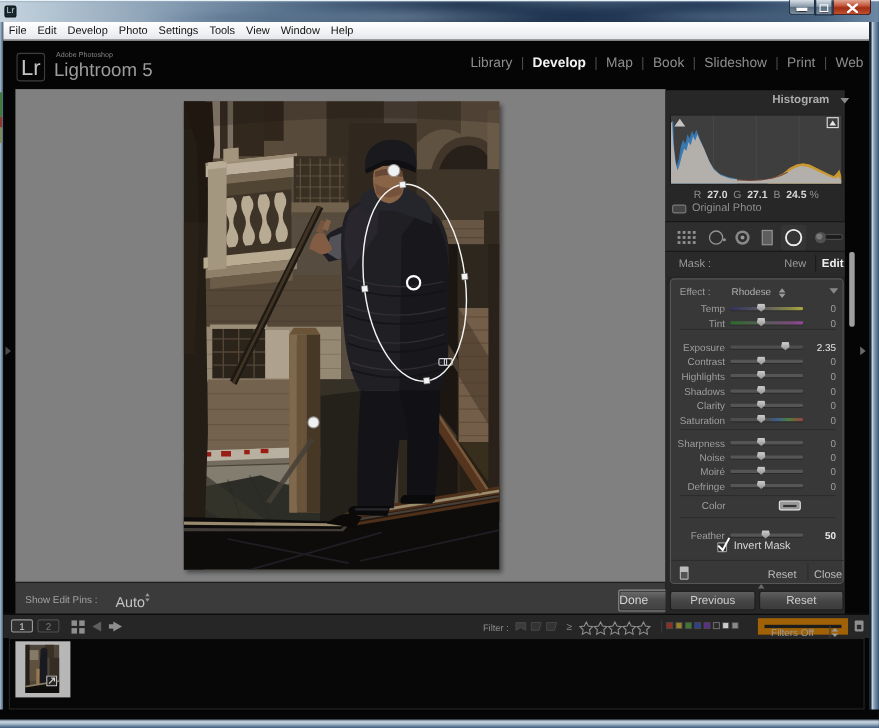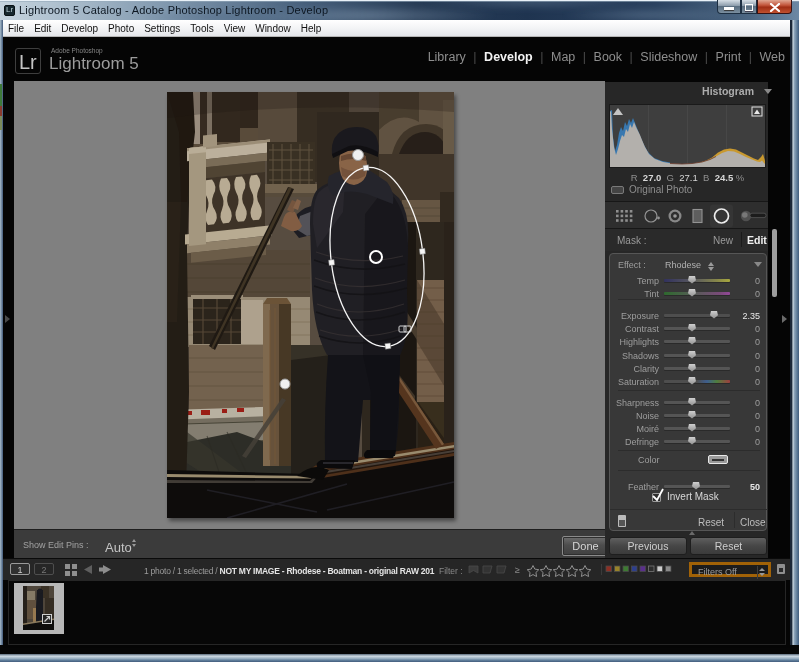--- a/index.html
+++ b/index.html
@@ -23,21 +23,20 @@
     <div class="abs" style="left:420px;top:-4px;width:220px;height:14px;background:radial-gradient(ellipse at 50% 40%,rgba(150,175,200,0.3),rgba(150,175,200,0) 70%);filter:blur(3px);"></div>
     <div class="abs" style="left:560px;top:8px;width:180px;height:12px;background:radial-gradient(ellipse at 50% 60%,rgba(170,195,215,0.28),rgba(170,195,215,0) 70%);filter:blur(3px);"></div>
     <div class="abs" style="left:130px;top:10px;width:160px;height:12px;background:radial-gradient(ellipse at 50% 60%,rgba(60,85,115,0.35),rgba(60,85,115,0) 70%);filter:blur(3px);"></div>
     <div class="abs" style="left:0;top:0;width:799px;height:1px;background:#e9f1f8;"></div>
     <div class="abs" style="left:0;top:1px;width:799px;height:1px;background:#96aabb;opacity:.6"></div>
   </div>
 
   <div class="abs" style="left:4px;top:5px;width:11px;height:11px;background:#16272e;border:1px solid #0a1216;border-radius:2px;">
     <span style="position:absolute;left:1px;top:-1px;font-size:8px;color:#b9cdd4;">Lr</span>
   </div>
-  <div class="abs" style="left:19px;top:4px;font-size:11px;letter-spacing:0.2px;color:#0d1722;">Lightroom 5 Catalog - Adobe Photoshop Lightroom - Develop</div>
 
   <div class="abs" style="left:717px;top:0;width:75px;height:14px;">
     <div class="abs" style="left:0;top:0;width:24px;height:14px;border:1px solid #1d2f42;border-top:none;border-radius:0 0 0 4px;background:linear-gradient(#d7dfe6,#8c9cab 45%,#5a6e80 50%,#7b8fa0);"></div>
     <div class="abs" style="left:24px;top:0;width:16px;height:14px;border:1px solid #1d2f42;border-top:none;background:linear-gradient(#d7dfe6,#8c9cab 45%,#5a6e80 50%,#7b8fa0);"></div>
     <div class="abs" style="left:40px;top:0;width:35px;height:14px;border:1px solid #381212;border-top:none;border-radius:0 0 4px 0;background:linear-gradient(#e0a793,#c3563c 40%,#a02e15 55%,#c1512f);"></div>
     <div class="abs" style="left:7px;top:7px;width:10px;height:2.5px;background:#fdfdfd;box-shadow:0 1px 1px #333;"></div>
     <div class="abs" style="left:28px;top:3.5px;width:8px;height:7px;border:1.8px solid #fdfdfd;box-shadow:0 1px 1px #445;"></div>
     <svg class="abs" style="left:52px;top:2.5px;" width="12" height="9">
         <path d="M2,1 L10,8 M10,1 L2,8" stroke="#ffffff" stroke-width="2.2" stroke-linecap="round"></path>
       </svg>
@@ -313,21 +312,21 @@
     <circle cx="191" cy="63" r="5.5" fill="#f0f0f0" stroke="#9a9a9a" stroke-width="1"></circle>
     <circle cx="118" cy="292" r="5" fill="#f0f0f0" stroke="#9a9a9a" stroke-width="1"></circle>
   </svg>
   </div>
 
   <div class="abs" style="left:14px;top:529px;width:591px;height:29px;background:#3b3b3b;border-top:1px solid #1e1e1e;">
     <div class="abs" style="left:9px;top:10px;font-size:9px;color:#a2a2a2;">Show Edit Pins :</div>
     <div class="abs" style="left:91px;top:10px;font-size:13px;color:#c4c4c4;">Auto</div>
     <div class="abs" style="left:118px;top:9px;width:0;height:0;border-left:2.5px solid transparent;border-right:2.5px solid transparent;border-bottom:3.5px solid #9a9a9a;"></div>
     <div class="abs" style="left:118px;top:14px;width:0;height:0;border-left:2.5px solid transparent;border-right:2.5px solid transparent;border-top:3.5px solid #9a9a9a;"></div>
-    <div class="abs" style="left:548px;top:6px;width:47px;height:20px;background:linear-gradient(#6e6e6e,#4d4d4d 45%,#404040);border:1px solid #8a8a8a;box-shadow:inset 0 0 0 1px #2e2e2e;border-radius:2px;color:#d6d6d6;font-size:11px;text-align:center;line-height:19px;">Done</div>
+    <div class="abs" style="left:548px;top:6px;width:47px;height:20px;background:linear-gradient(#6e6e6e,#4d4d4d 45%,#404040);border:1px solid #8a8a8a;box-shadow:inset 0 0 0 1px #2e2e2e;border-radius:2px;color:#d6d6d6;font-size:11px;text-align:left;line-height:19px;">Done</div>
   </div>
 
   <div class="abs" id="rpanel" style="left:605px;top:82px;width:163px;height:478px;background:#272727;"></div>
 
   <div class="abs" style="left:684px;top:85px;width:70px;height:12px;font-size:10.5px;font-weight:bold;color:#adadad;text-align:right;">Histogram</div>
   <div class="abs" style="left:764px;top:89px;width:0;height:0;border-left:4px solid transparent;border-right:4px solid transparent;border-top:5px solid #8a8a8a;"></div>
 
   <div class="abs" style="left:609px;top:104px;width:157px;height:64px;background:#3e3e3e;border:1px solid #1a1a1a;">
     <svg width="155" height="62" style="position:absolute;left:0;top:0;">
       <rect x="38" y="0" width="1" height="62" fill="#474747"></rect>
@@ -342,21 +341,21 @@
 
       <path d="M60,58.5 L72,59 L82,58.5 L92,57 L100,54.5 L106,51.5" stroke="#6a3a2a" stroke-width="1" fill="none" opacity="0.8"></path>
 
       <path d="M3,10 L8,3 L13,10 Z" fill="#c4c4c4"></path>
       <rect x="142" y="2" width="10" height="9" fill="#3e3e3e" stroke="#e2e2e2" stroke-width="1"></rect>
       <path d="M144,9 L147,4.5 L150,9 Z" fill="#e8e8e8"></path>
     </svg>
   </div>
 
   <div class="abs" style="left:609px;top:172px;width:157px;height:11px;font-size:9.5px;color:#909090;text-align:center;">
-    R&nbsp; <span style="color:#d8d8d8;font-weight:bold;">27.0</span> &nbsp;G&nbsp; <span style="color:#d8d8d8;font-weight:normal;">27.1</span> &nbsp;B&nbsp; <span style="color:#d8d8d8;font-weight:bold;">24.5</span> <span>%</span>
+    R&nbsp; <span style="color:#d8d8d8;font-weight:bold;">27.0</span> &nbsp;G&nbsp; <span style="color:#d8d8d8;font-weight:bold;">27.1</span> &nbsp;B&nbsp; <span style="color:#d8d8d8;font-weight:bold;">24.5</span> <span>%</span>
   </div>
 
   <div class="abs" style="left:611px;top:186px;width:13px;height:8px;border:1px solid #7a7a7a;border-radius:2px;background:#444;"></div>
   <div class="abs" style="left:629px;top:184px;font-size:10px;color:#8e8e8e;">Original Photo</div>
 
   <div class="abs" style="left:605px;top:201px;width:163px;height:28px;background:#2e2e2e;border-top:1px solid #171717;border-bottom:1px solid #171717;">
     <svg width="174" height="28" style="position:absolute;left:0;top:0;">
 
       <g fill="#8e8e8e">
         <rect x="11" y="8" width="2.6" height="2.6"></rect>
@@ -522,21 +521,20 @@
       <g fill="#8e8e8e">
         <rect x="2" y="2" width="5" height="5"></rect>
           <rect x="9" y="2" width="5" height="5"></rect>
         <rect x="2" y="9" width="5" height="5"></rect>
           <rect x="9" y="9" width="5" height="5"></rect>
         <path d="M29,3 v9 l-8,-4.5 Z" fill="#5e5e5e"></path>
         <path d="M40,3 v9 l8,-4.5 Z"></path>
         <rect x="36" y="5.5" width="5" height="4"></rect>
       </g>
     </svg>
-    <div class="abs" style="left:141px;top:7px;font-size:8.5px;letter-spacing:-0.25px;color:#9c9c9c;">1 photo / 1 selected / <span style="color:#e4e4e4;font-weight:bold;">NOT MY IMAGE - Rhodese - Boatman - original RAW 201</span></div>
     <div class="abs" style="left:436px;top:7px;font-size:8.5px;color:#8a8a8a;">Filter :</div>
     <svg class="abs" style="left:464px;top:2px;" width="130" height="18">
       <g fill="#3c3c3c" stroke="#4a4a4a" stroke-width="0.8">
         <path d="M2,5 l9,0 0,7 -4.5,-2.5 -4.5,2.5 Z"></path>
         <path d="M16,5 l9,0 -2,7 -7,0 Z" fill="#333"></path>
         <path d="M30,5 l9,0 -2,7 -7,0 Z" fill="#333"></path>
       </g>
       <text x="48" y="12" font-size="9" fill="#8a8a8a">≥</text>
       <g fill="none" stroke="#8e8e8e" stroke-width="1">
         <path d="M66,4.5 l1.8,3.6 4,.6 -2.9,2.8 .7,4 -3.6,-1.9 -3.6,1.9 .7,-4 -2.9,-2.8 4,-.6 Z"></path>
@@ -552,21 +550,21 @@
         <rect x="1" y="3" width="5.5" height="5.5" fill="#8c2f24" stroke="#4a4a4a"></rect>
         <rect x="9.5" y="3" width="5.5" height="5.5" fill="#97822a" stroke="#4a4a4a"></rect>
         <rect x="18" y="3" width="5.5" height="5.5" fill="#3e7a33" stroke="#4a4a4a"></rect>
         <rect x="26.5" y="3" width="5.5" height="5.5" fill="#2e3f8c" stroke="#4a4a4a"></rect>
         <rect x="35" y="3" width="5.5" height="5.5" fill="#5a2f8c" stroke="#4a4a4a"></rect>
         <rect x="43.5" y="3" width="5.5" height="5.5" fill="#2c2c2c" stroke="#777"></rect>
         <rect x="52" y="3" width="5.5" height="5.5" fill="#cccccc" stroke="#4a4a4a"></rect>
         <rect x="60.5" y="3" width="5.5" height="5.5" fill="#8a8a8a" stroke="#4a4a4a"></rect>
       </g>
     </svg>
-    <div class="abs" style="left:686px;top:3px;width:82px;height:15px;background:#1c1c1c;border:3px solid #a16207;">
+    <div class="abs" style="left:686px;top:3px;width:82px;height:15px;background:#1c1c1c;border:6px solid #a16207;">
       <span style="position:absolute;left:6px;top:2px;font-size:9px;color:#9a9a9a;">Filters Off</span>
       <span style="position:absolute;right:3px;top:3px;width:0;height:0;border-left:3px solid transparent;border-right:3px solid transparent;border-bottom:3.5px solid #9a9a9a;"></span>
       <span style="position:absolute;right:3px;top:8px;width:0;height:0;border-left:3px solid transparent;border-right:3px solid transparent;border-top:3.5px solid #9a9a9a;"></span>
       <div class="abs" style="right:10px;top:1px;width:1px;height:13px;background:#3e3e3e;"></div>
     </div>
     <div class="abs" style="left:774px;top:5px;width:8px;height:10px;background:#8f8f8f;border-radius:1px;">
         <div class="abs" style="left:2px;top:4px;width:4px;height:4px;background:#2a2a2a;"></div>
       </div>
   </div>
 

